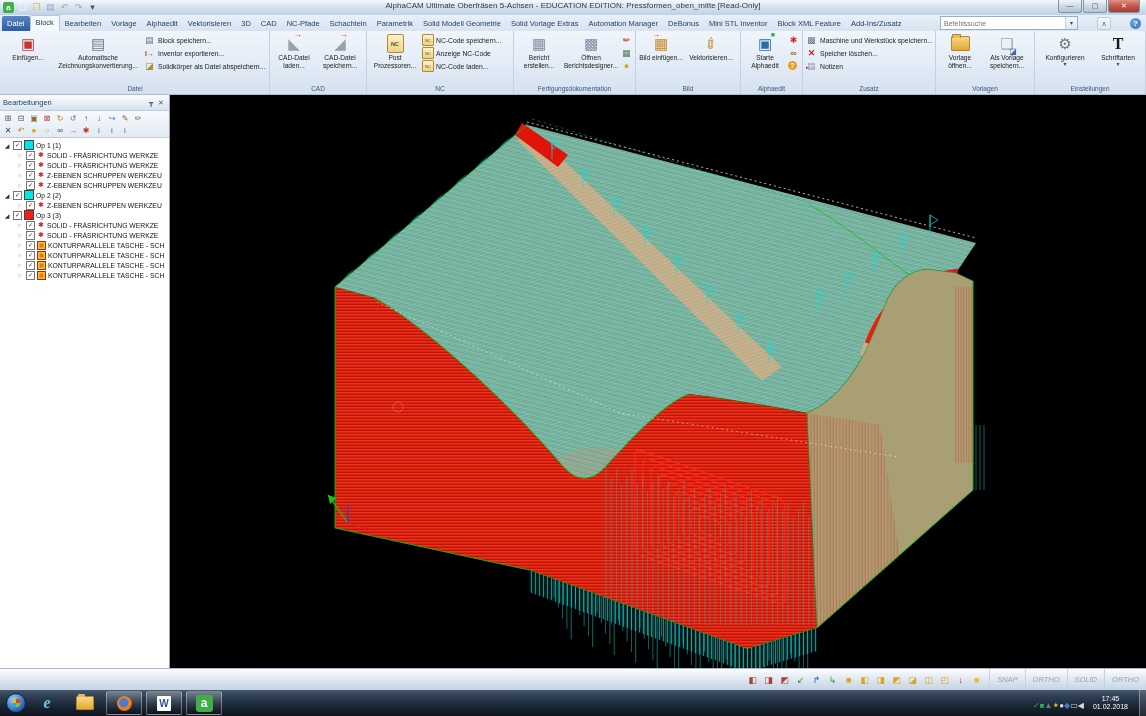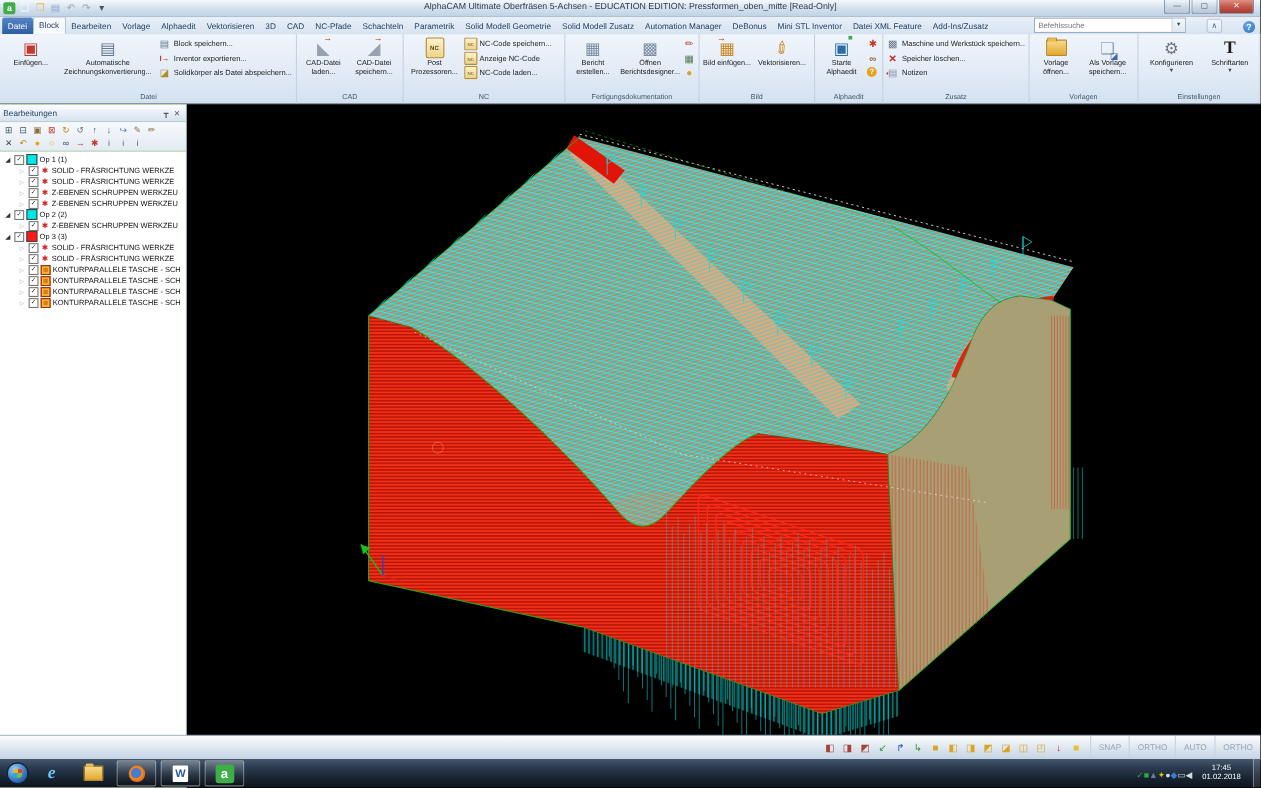--- a/index.html
+++ b/index.html
@@ -17,21 +17,21 @@
     background:linear-gradient(#f0f5fa,#cdd9e6 50%,#b6c6d7);color:#44556a;font-size:7px;
     line-height:11px;text-align:center;border-radius:0 0 3px 3px;margin-left:1px;}
   .winbtn.close{width:30px;background:linear-gradient(#e09182,#c4574a 50%,#a83a30);color:#fff;}
   
   .tabrow{position:absolute;top:15px;left:0;right:0;height:16px;
     background:linear-gradient(#e9f0f8,#d6e3f0);border-bottom:1px solid #c3d1e0;display:flex;align-items:flex-end;}
   .tab{height:15px;line-height:15px;padding:0 5px;font-size:7.5px;color:#1e3c5c;white-space:nowrap;}
   .tab.file{background:linear-gradient(#5586c8,#2d5d9e);color:#fff;border-radius:2px 2px 0 0;margin-left:2px;}
   .tab.active{background:#f6fafd;border:1px solid #b6c6d8;border-bottom:1px solid #f6fafd;
     border-radius:2px 2px 0 0;height:14px;line-height:14px;}
-  .tabright{margin-left:auto;display:flex;align-items:flex-end;gap:19px;padding:0 5px 1px 0;}
+  .tabright{margin-left:auto;display:flex;align-items:center;gap:19px;padding:0 5px 1px 0;}
   .searchbox{display:flex;align-items:center;border:1px solid #9ab0c6;background:#fff;height:12px;}
   .searchbox input{border:none;outline:none;width:118px;font-size:7px;padding:0 3px;color:#444;
     font-family:"Liberation Sans",sans-serif;}
   .scaret{width:11px;height:12px;font-size:6px;line-height:12px;text-align:center;color:#445;
     border-left:1px solid #c4d2e0;background:linear-gradient(#f4f8fc,#dde7f1);}
   .chev{width:12px;height:11px;font-size:7px;line-height:11px;text-align:center;color:#44608a;
     border:1px solid #b9c9da;border-radius:2px;background:linear-gradient(#f4f8fc,#dde7f1);}
   .help{width:11px;height:11px;border-radius:50%;background:radial-gradient(circle at 35% 30%,#6aa4e0,#2f74c0);
     color:#fff;font-size:8px;font-weight:bold;line-height:11px;text-align:center;}
   .help::after{content:"?";}
@@ -132,21 +132,21 @@
   .pbicon.pressed{border:1px solid #8aa0bb;background:#dce8f6;box-sizing:border-box;}
   .pfoot{height:8px;background:linear-gradient(#e4ebf4,#c9d6e4);}
   
   .viewport{width:976px;height:573px;background:#000;position:relative;}
   
   .statusbar{position:absolute;top:668px;left:0;right:0;height:22px;
     background:linear-gradient(#fdfdfe,#e3eaf2 40%,#c3d2e2);border-top:1px solid #a8b8c8;
     display:flex;align-items:center;justify-content:flex-end;}
   .sicons{display:flex;gap:3px;align-items:center;margin-right:6px;}
   .stico{width:13px;height:13px;font-size:9px;line-height:13px;text-align:center;}
-  .stoggles{display:flex;height:100%;align-items:center;}
+  .stoggles{display:flex;height:100%;align-items:center;font-style:italic;}
   .stoggle{font-size:7.5px;color:#93a5ba;padding:0 7px;border-left:1px solid #c6d2df;line-height:22px;}
   
   .taskbar{position:absolute;top:690px;left:0;right:0;height:26px;
     background:linear-gradient(#44586e,#2b3b4e 30%,#17222f 70%,#0d141d);
     display:flex;align-items:center;padding-left:6px;gap:4px;box-sizing:border-box;}
   .orb{width:18px;height:18px;border-radius:50%;
     background:radial-gradient(circle at 35% 30%,#9cd0f2,#3a79c0 55%,#143a6e);
     border:1px solid #0b2240;display:flex;align-items:center;justify-content:center;}
   .orbflag{width:8px;height:8px;border-radius:2px;transform:skewX(-8deg);
     background:conic-gradient(#e8412a 0 90deg,#7cc043 0 180deg,#2aa6e0 0 270deg,#f0b32a 0);}
@@ -200,25 +200,25 @@
       <div class="tab">Bearbeiten</div>
       <div class="tab">Vorlage</div>
       <div class="tab">Alphaedit</div>
       <div class="tab">Vektorisieren</div>
       <div class="tab">3D</div>
       <div class="tab">CAD</div>
       <div class="tab">NC-Pfade</div>
       <div class="tab">Schachteln</div>
       <div class="tab">Parametrik</div>
       <div class="tab">Solid Modell Geometrie</div>
-      <div class="tab">Solid Modell Zusatz</div>
+      <div class="tab">Solid Vorlage Extras</div>
       <div class="tab">Automation Manager</div>
       <div class="tab">DeBonus</div>
       <div class="tab">Mini STL Inventor</div>
-      <div class="tab">Datei XML Feature</div>
+      <div class="tab">Block XML Feature</div>
       <div class="tab">Add-Ins/Zusatz</div>
     </div>
   <div class="tabright">
     <div class="searchbox">
       <input placeholder="Befehlssuche" style="">
       <span class="scaret"></span>
     </div>
     <span class="chev"></span>
     <span class="help"></span>
   </div>
@@ -786,21 +786,21 @@
       <span class="stico" style="color: rgb(217, 165, 32);">◩</span>
       <span class="stico" style="color: rgb(217, 165, 32);">◪</span>
       <span class="stico" style="color: rgb(217, 165, 32);">◫</span>
       <span class="stico" style="color: rgb(217, 165, 32);">◰</span>
       <span class="stico" style="color: rgb(204, 34, 34);">↓</span>
       <span class="stico" style="color: rgb(231, 193, 43);">■</span>
     </div>
   <div class="stoggles" id="stoggles">
       <div class="stoggle">SNAP</div>
       <div class="stoggle">ORTHO</div>
-      <div class="stoggle">AUTO</div>
+      <div class="stoggle">SOLID</div>
       <div class="stoggle">ORTHO</div>
     </div>
 </div>
 
 <div class="taskbar">
   <div class="orb">
       <div class="orbflag"></div>
     </div>
   <div class="tbtn">
       <span class="ie-e"></span>

